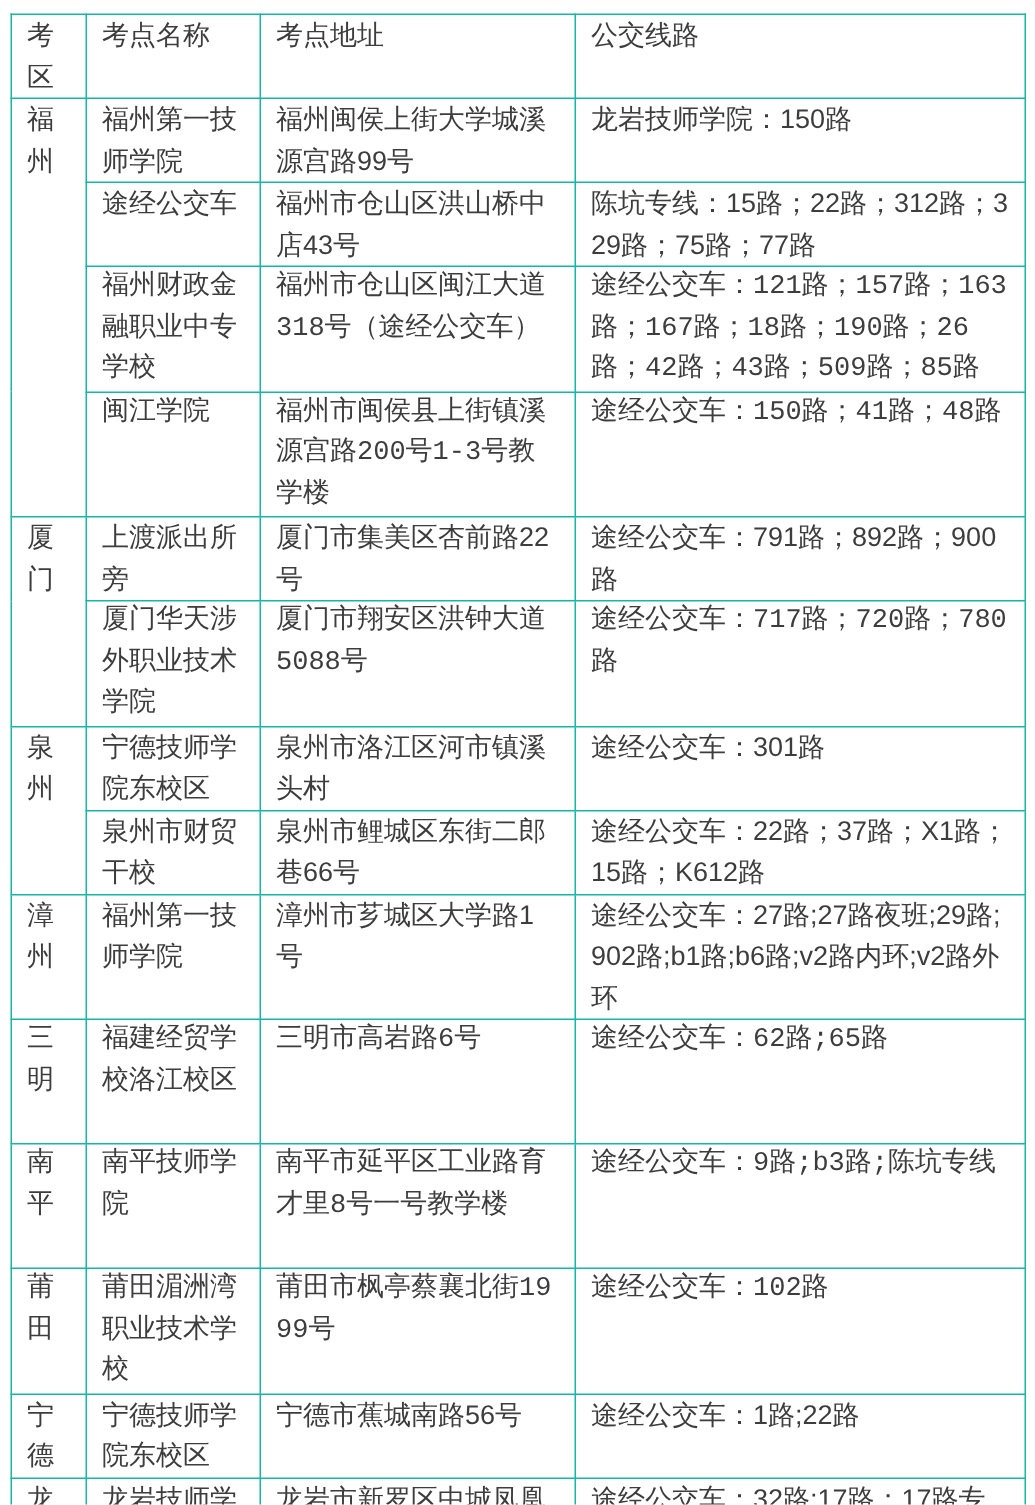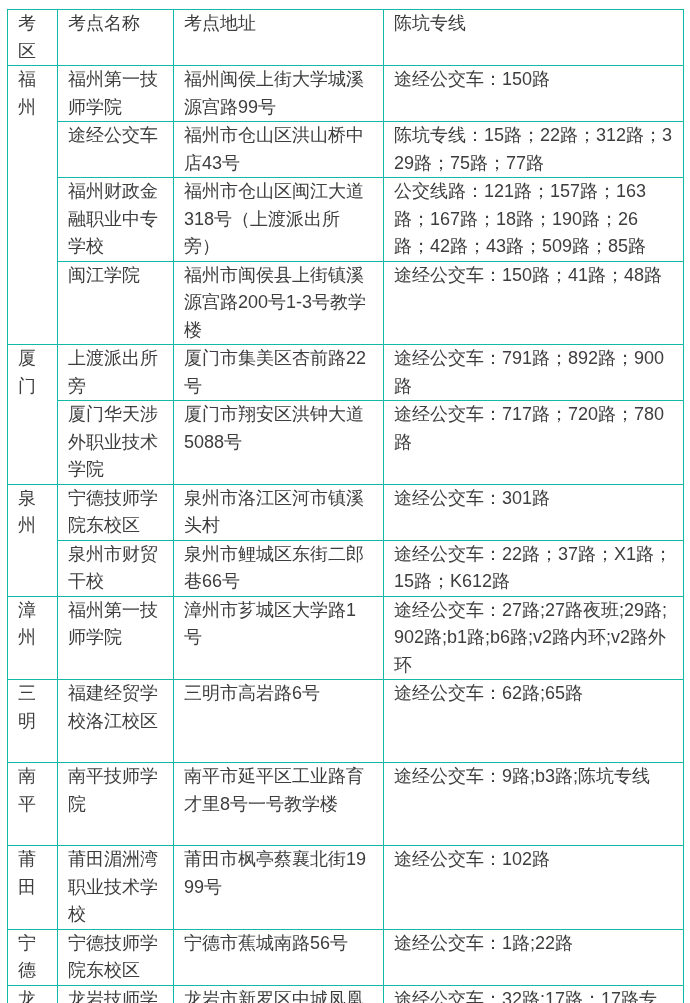--- a/index.html
+++ b/index.html
@@ -25,56 +25,56 @@
     text-align: left;
     font-weight: normal;
     color: #3d3d3d;
     font-size: 18px;
     line-height: 27.5px;
     padding: 0 10px;
     word-break: break-all;
     background: #ffffff;
   }
   tr.h2 > td, tr.h2 > th { height: 55px; }
-  tr.h3 > td, tr.h3 > th { height: 83px; }
+  tr.h3 > td, tr.h3 > th { height: 83px; font-family: Liberation Mono, monospace; }
 </style>
 </head>
 <body>
 
 <table class="exam-table">
   <colgroup>
     <col class="c-region">
     <col class="c-site">
     <col class="c-address">
     <col class="c-bus">
   </colgroup>
 
   <tbody>
       <tr class="h2">
     <th>考区</th>
     <th>考点名称</th>
     <th>考点地址</th>
-    <th>陈坑专线</th>
+    <th>公交线路</th>
   </tr>
 
   <tr class="h2">
     <td rowspan="4">福州</td>
     <td>福州第一技师学院</td>
     <td>福州闽侯上街大学城溪源宫路99号</td>
-    <td>途经公交车：150路</td>
+    <td>龙岩技师学院：150路</td>
   </tr>
   <tr class="h2">
     <td>途经公交车</td>
     <td>福州市仓山区洪山桥中店43号</td>
     <td>陈坑专线：15路；22路；312路；329路；75路；77路</td>
   </tr>
   <tr class="h3">
     <td>福州财政金融职业中专学校</td>
-    <td>福州市仓山区闽江大道318号（上渡派出所旁）</td>
-    <td>公交线路：121路；157路；163路；167路；18路；190路；26路；42路；43路；509路；85路</td>
+    <td>福州市仓山区闽江大道318号（途经公交车）</td>
+    <td>途经公交车：121路；157路；163路；167路；18路；190路；26路；42路；43路；509路；85路</td>
   </tr>
   <tr class="h3">
     <td>闽江学院</td>
     <td>福州市闽侯县上街镇溪源宫路200号1-3号教学楼</td>
     <td>途经公交车：150路；41路；48路</td>
   </tr>
 
   <tr class="h2">
     <td rowspan="2">厦门</td>
     <td>上渡派出所旁</td>

